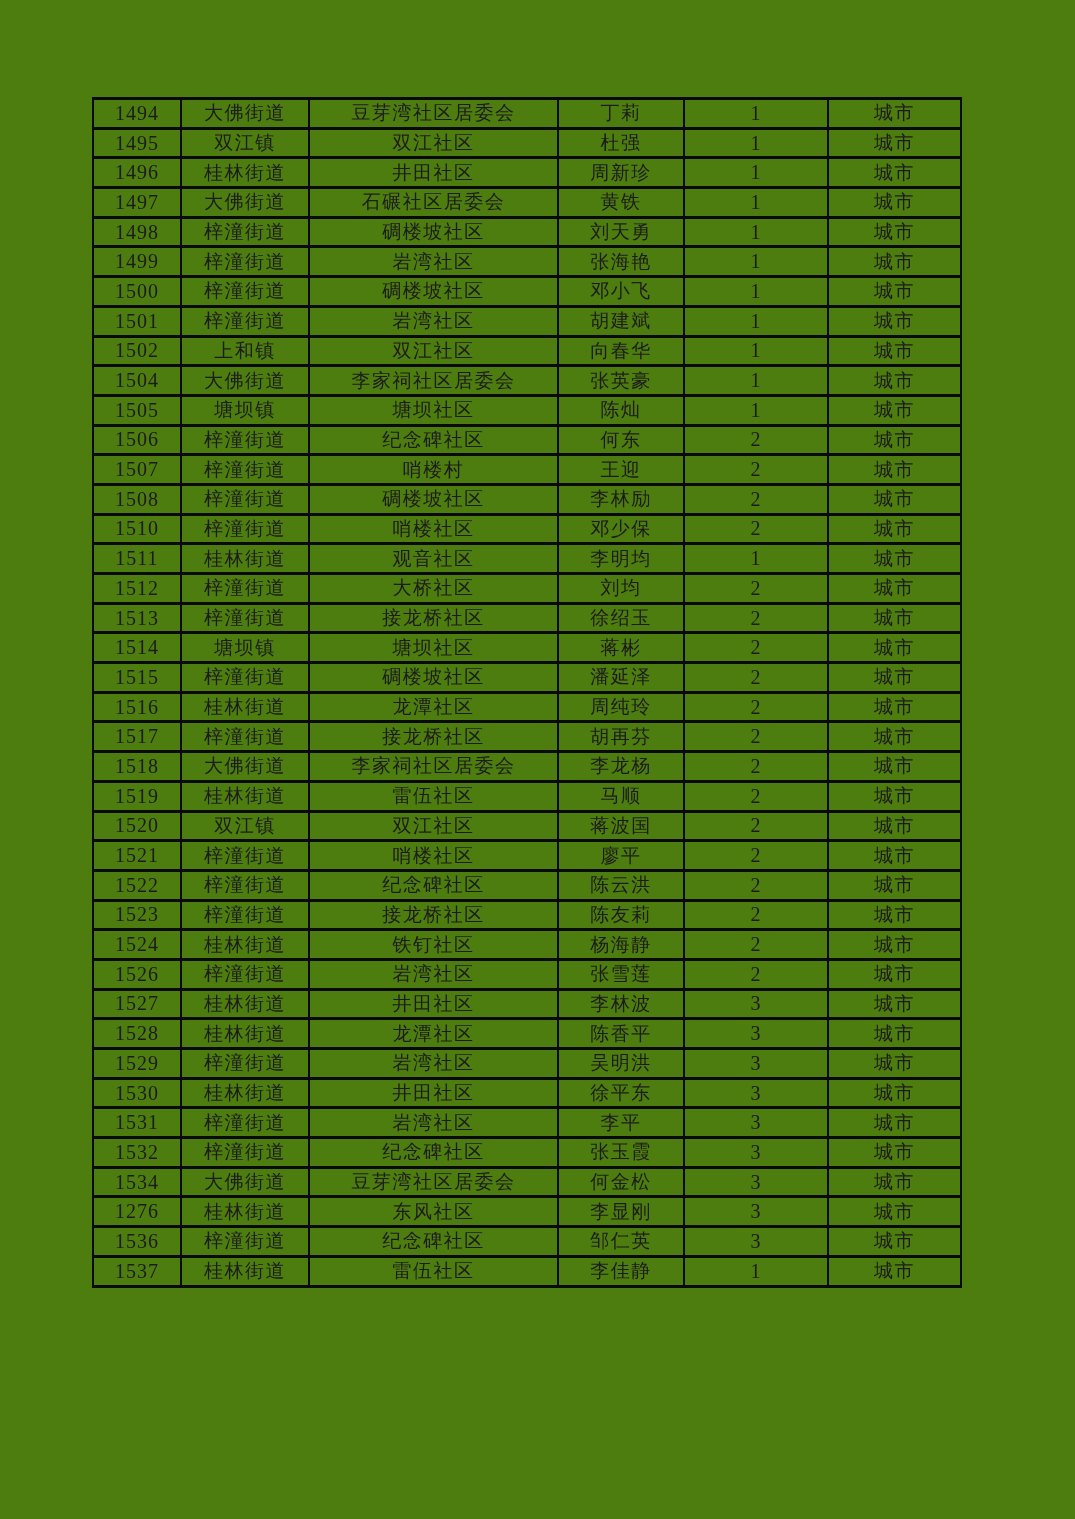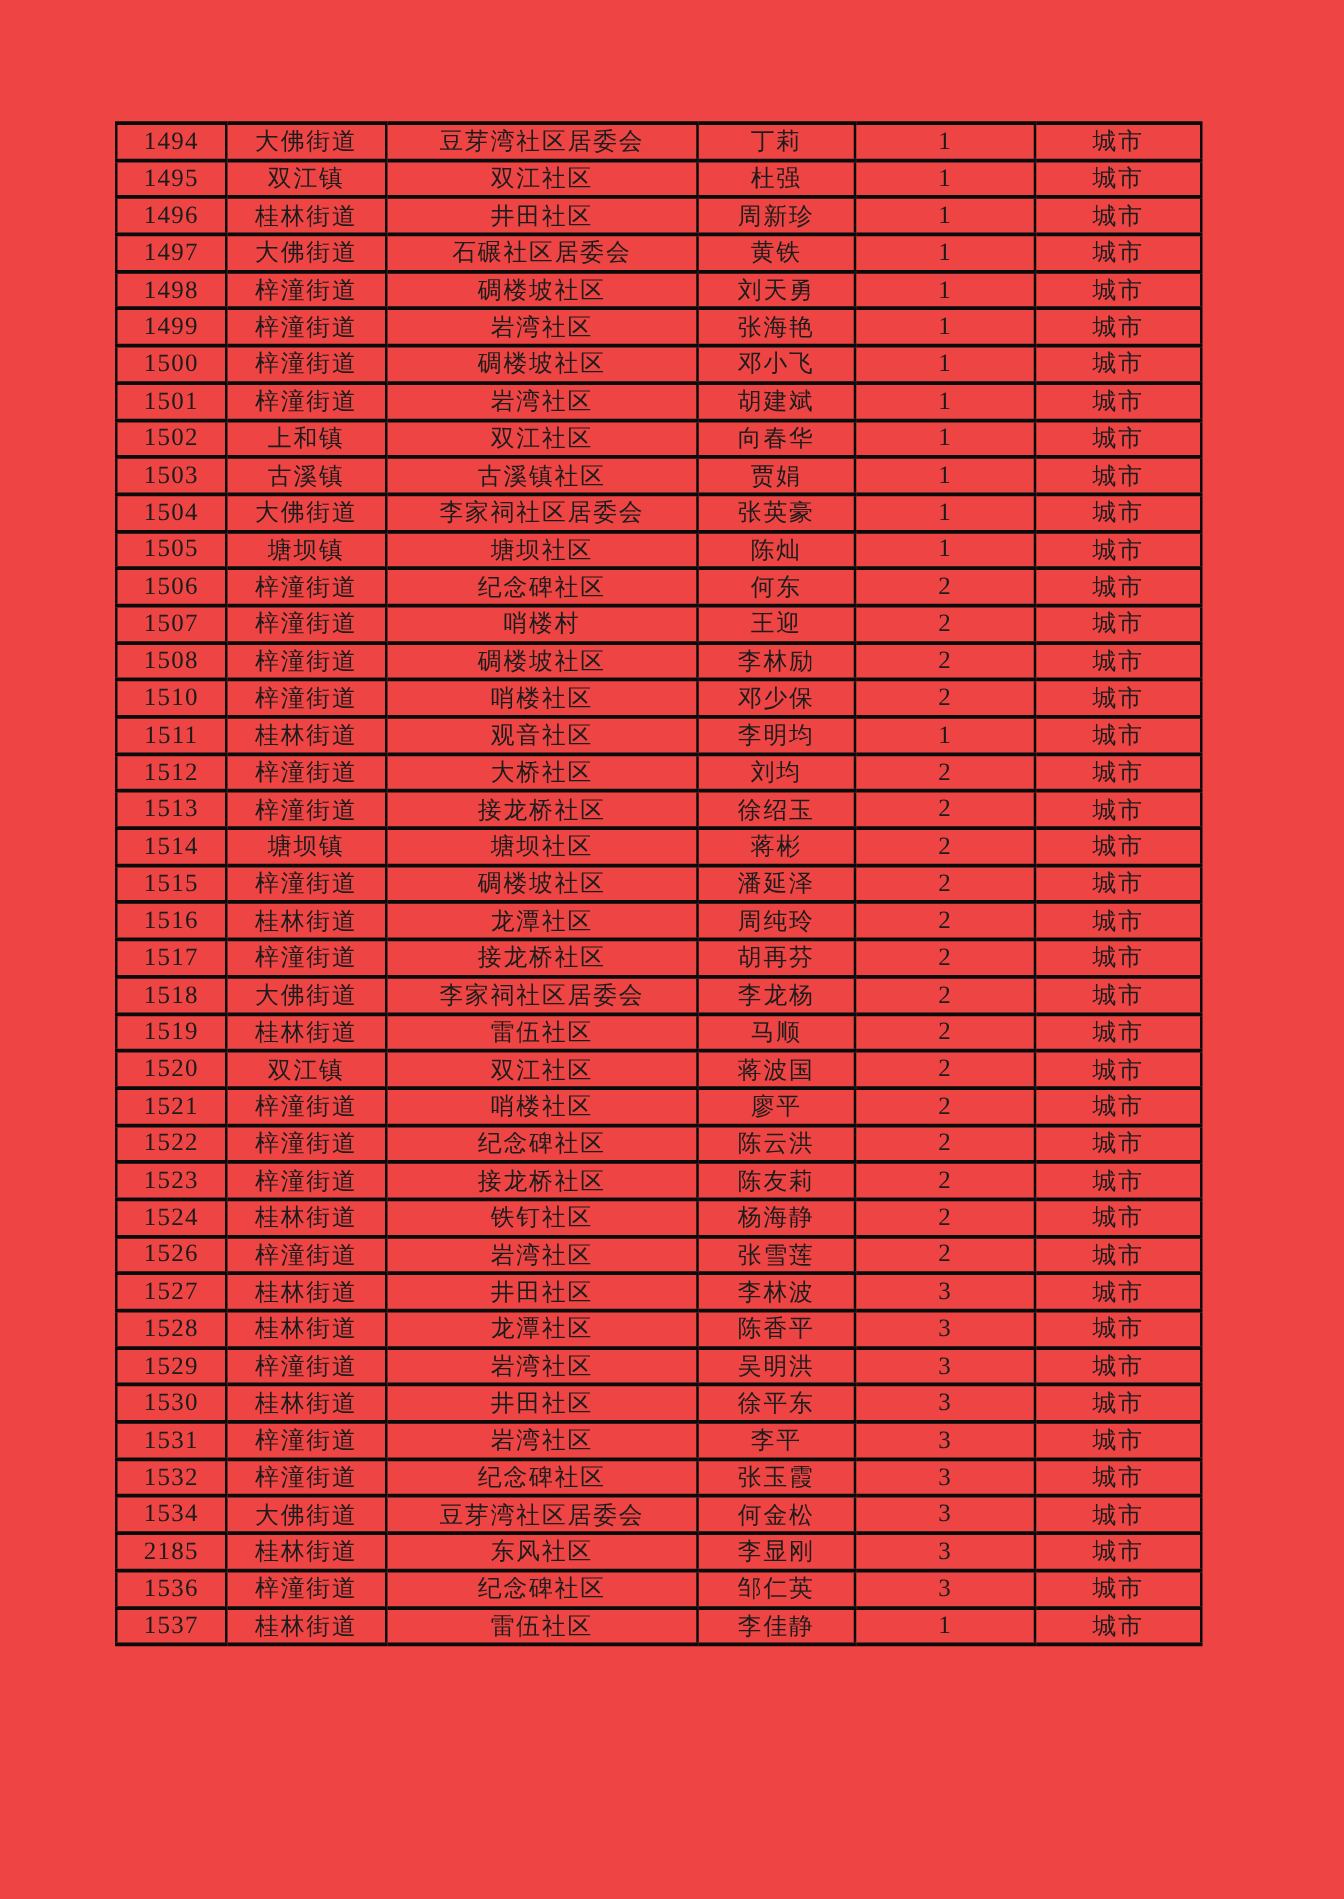--- a/index.html
+++ b/index.html
@@ -12,21 +12,21 @@
     width: 1075px;
     height: 1519px;
     font-family: "Liberation Serif", "DejaVu Serif", serif;
     color: #1a1a1a;
   }
   .page {
     position: absolute;
     left: 0; top: 0;
     width: 1075px;
     height: 1519px;
-    background: #ef4444;
+    background: #4d7c0f;
   }
   table.roster {
     position: absolute;
     left: 92px;
     top: 97px;
     width: 868px;
     border-collapse: collapse;
     table-layout: fixed;
   }
   table.roster td {
@@ -137,28 +137,20 @@
         </tr>
         <tr>
           <td class="c0">1502</td>
           <td class="c1">上和镇</td>
           <td class="c2">双江社区</td>
           <td class="c3">向春华</td>
           <td class="c4">1</td>
           <td class="c5">城市</td>
         </tr>
         <tr>
-          <td class="c0">1503</td>
-          <td class="c1">古溪镇</td>
-          <td class="c2">古溪镇社区</td>
-          <td class="c3">贾娟</td>
-          <td class="c4">1</td>
-          <td class="c5">城市</td>
-        </tr>
-        <tr>
           <td class="c0">1504</td>
           <td class="c1">大佛街道</td>
           <td class="c2">李家祠社区居委会</td>
           <td class="c3">张英豪</td>
           <td class="c4">1</td>
           <td class="c5">城市</td>
         </tr>
         <tr>
           <td class="c0">1505</td>
           <td class="c1">塘坝镇</td>
@@ -369,21 +361,21 @@
         </tr>
         <tr>
           <td class="c0">1534</td>
           <td class="c1">大佛街道</td>
           <td class="c2">豆芽湾社区居委会</td>
           <td class="c3">何金松</td>
           <td class="c4">3</td>
           <td class="c5">城市</td>
         </tr>
         <tr>
-          <td class="c0">2185</td>
+          <td class="c0">1276</td>
           <td class="c1">桂林街道</td>
           <td class="c2">东风社区</td>
           <td class="c3">李显刚</td>
           <td class="c4">3</td>
           <td class="c5">城市</td>
         </tr>
         <tr>
           <td class="c0">1536</td>
           <td class="c1">梓潼街道</td>
           <td class="c2">纪念碑社区</td>

